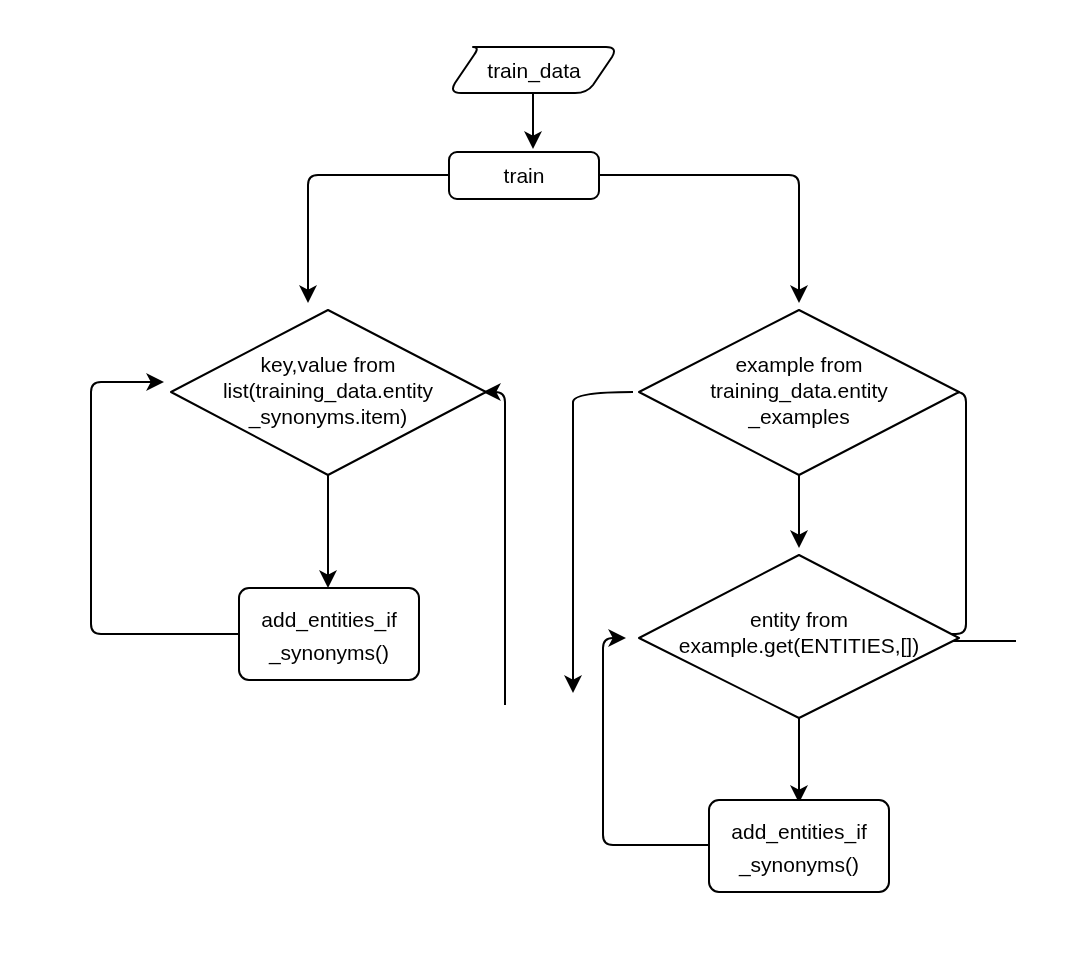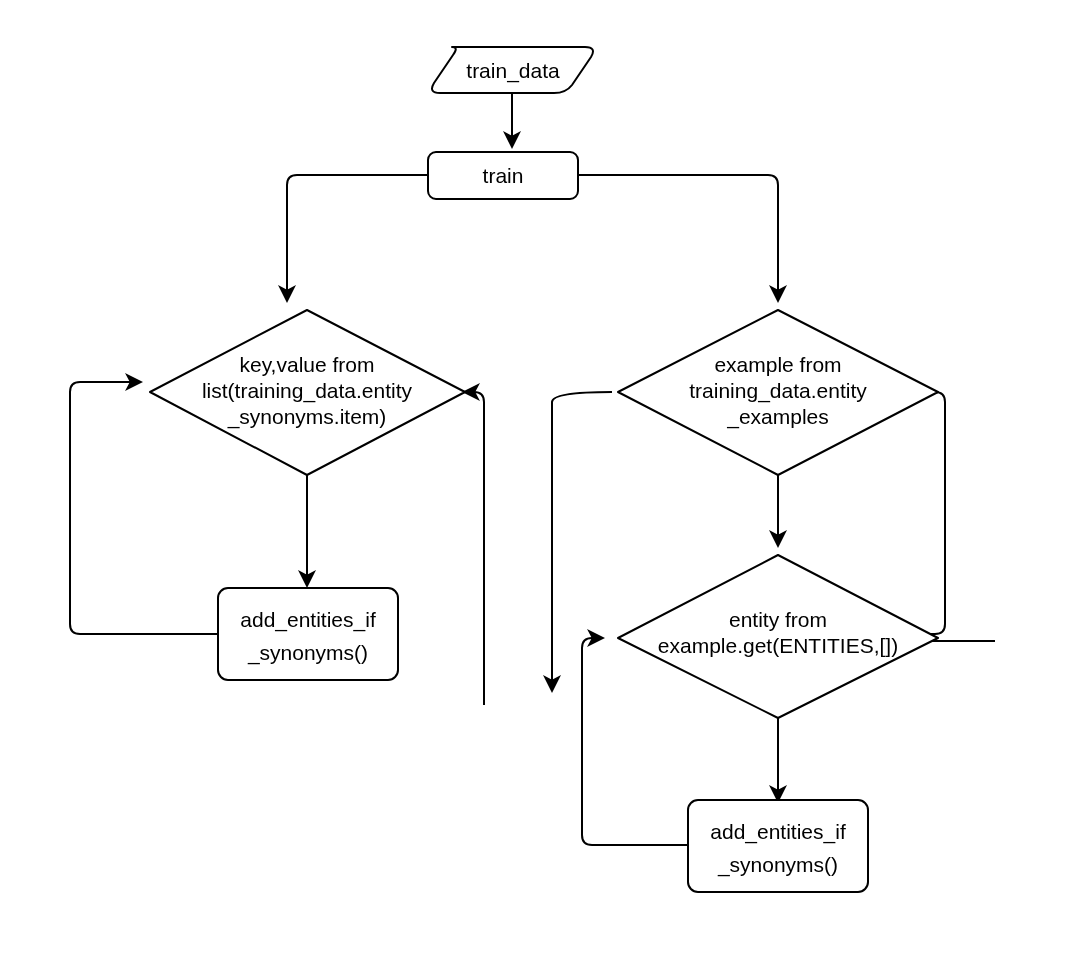--- a/index.html
+++ b/index.html
@@ -7,20 +7,21 @@
     padding: 0;
     background: #ffffff;
   }
   #canvas {
     position: relative;
     width: 995px;
     height: 953px;
     background: #ffffff;
     font-family: "Liberation Sans", sans-serif;
     overflow: hidden;
+    margin-left: 21px;
   }
   #flow-svg {
     position: absolute;
     top: 0;
     left: 0;
     width: 1080px;
     height: 953px;
   }
   .shape-outline {
     fill: #ffffff;

